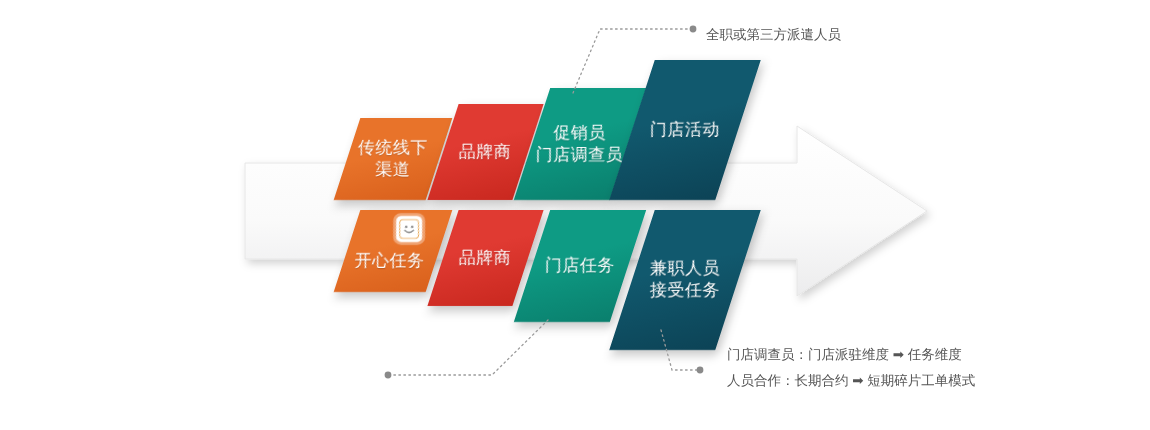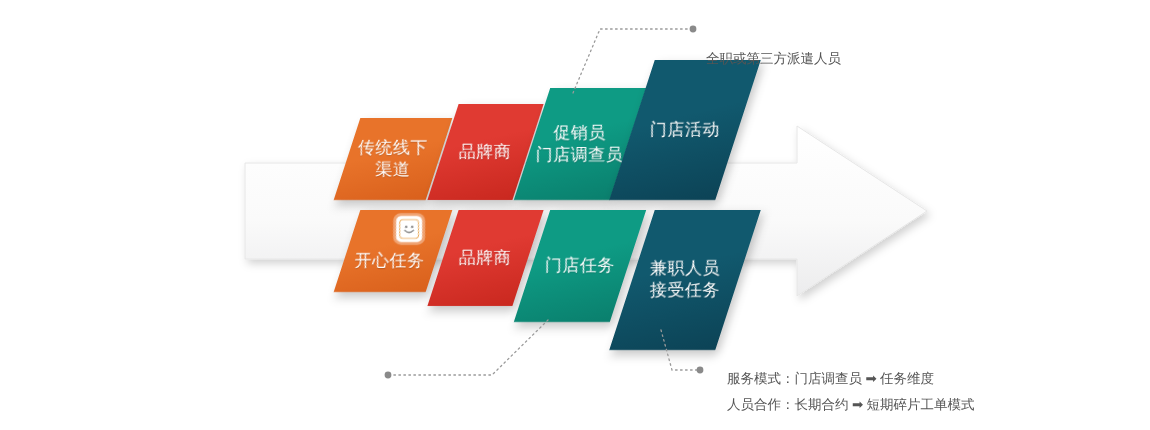--- a/index.html
+++ b/index.html
@@ -79,22 +79,21 @@
     z-index: 3;
   }
 
   
   .anno {
     position: absolute;
     color: #555555;
     font-size: 13.5px;
     line-height: 1.95;
     white-space: pre-line;
-    font-family: Liberation Serif, serif;
-    margin-top: 24px;
+    font-family: Liberation Sans, sans-serif;
   }
 </style>
 </head>
 <body>
 
 <div id="stage">
 
   <svg id="arrow-svg" viewBox="0 0 1150 430">
     <defs>
       <linearGradient id="arrGrad" x1="0" y1="0" x2="0" y2="1">
@@ -164,16 +163,16 @@
     <g fill="#8a8a8a">
       <circle cx="693" cy="29" r="3.4"></circle>
       <circle cx="388" cy="375" r="3.4"></circle>
       <circle cx="700" cy="370" r="3.4"></circle>
     </g>
   </svg>
 
   <div class="anno" style="left:706px; top:22px;">全职或第三方派遣人员</div>
 
 
-  <div class="anno" style="left:727px; top:342px;">服务模式：门店调查员 ➡ 任务维度
+  <div class="anno" style="left:727px; top:342px;">门店调查员：门店派驻维度 ➡ 任务维度
 人员合作：长期合约 ➡ 短期碎片工单模式</div>
 
 </div>
 
 </body></html>

